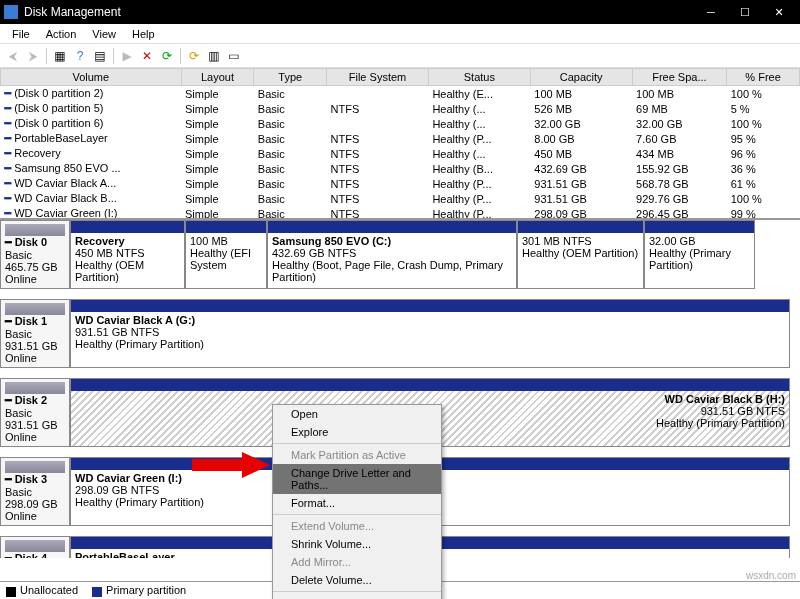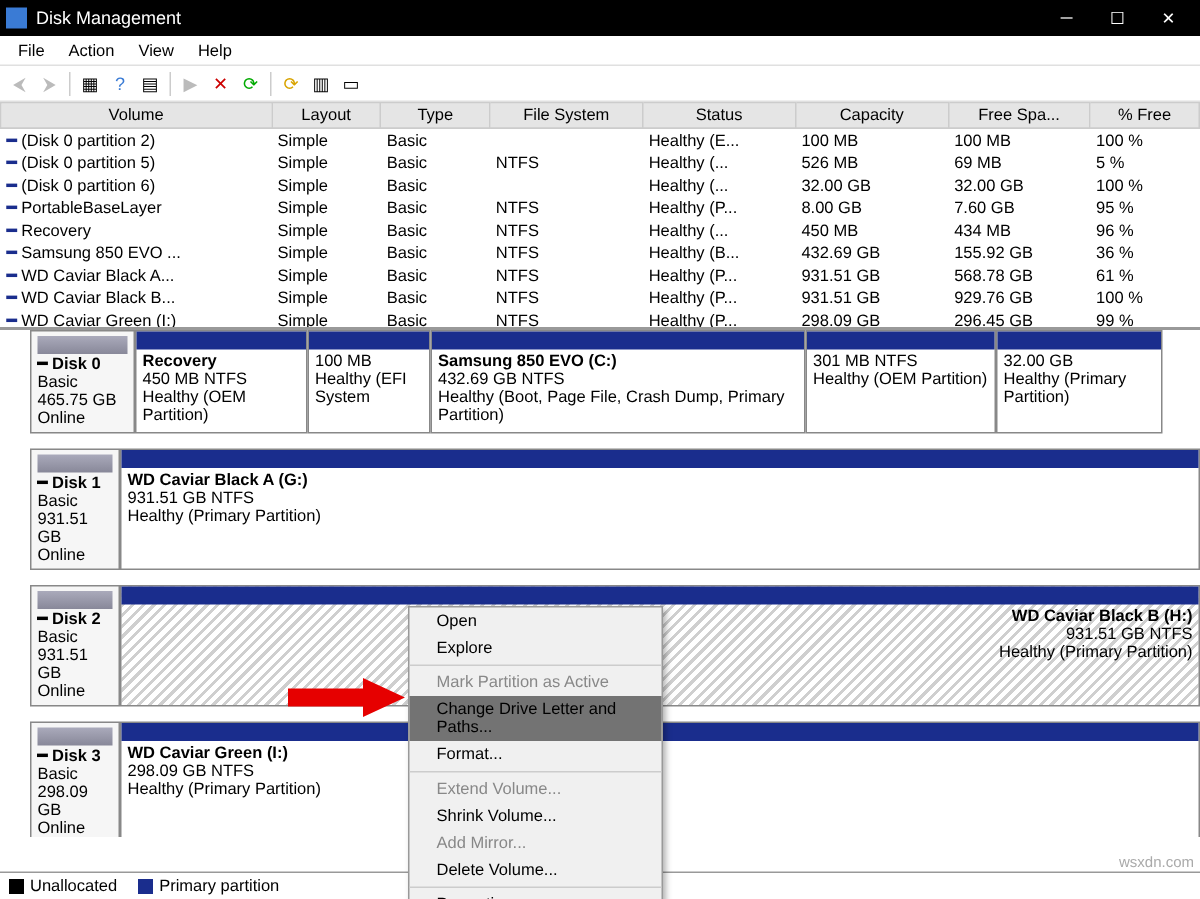--- a/index.html
+++ b/index.html
@@ -14,21 +14,21 @@
 .tbtn { width: 18px; height: 18px; display: flex; align-items: center; justify-content: center; font-size: 12px; }
 .tbtn.disabled { color: #bbb; }
 .sep { width: 1px; height: 16px; background: #ccc; margin: 0 2px; }
 table.volumes { width: 100%; border-collapse: collapse; }
 table.volumes th { text-align: center; font-weight: normal; padding: 2px 8px; border: 1px solid #ccc; background: #e5e5e5; }
 table.volumes td { padding: 1px 4px; white-space: nowrap; }
 table.volumes td:first-child::before { content: "━ "; color: #1a2d8d; font-weight: bold; }
 .upper { height: 150px; overflow: hidden; }
 .lower { border-top: 2px solid #999; overflow-y: auto; height: 340px; background: #fff; }
 .diskrow { display: flex; border-bottom: 10px solid #fff; }
-.diskhead { width: 70px; padding: 3px 4px; border: 1px solid #888; background: #f6f6f6; margin-left: 20px; }
+.diskhead { width: 70px; padding: 3px 4px; border: 1px solid #888; background: #f6f6f6; }
 .diskhead .dname { font-weight: bold; }
 .striped { background: repeating-linear-gradient(135deg, #fff, #fff 3px, #cfcfcf 3px, #cfcfcf 5px); text-align: right; }
 .parts { flex: 1; display: flex; }
 .part { border: 1px solid #888; padding: 0; display: flex; flex-direction: column; min-height: 52px; }
 .partcap { height: 12px; background: #1a2d8d; }
 .partbody { padding: 2px 4px; flex: 1; }
 .partbody .pn { font-weight: bold; }
 .legend { position: absolute; bottom: 0; left: 0; right: 0; height: 18px; border-top: 1px solid #999; display: flex; align-items: center; gap: 14px; padding: 0 6px; background: #fff; }
 .legbox { width: 10px; height: 10px; display: inline-block; margin-right: 4px; vertical-align: middle; }
 .ctx { position: absolute; left: 272px; top: 404px; width: 170px; background: #f0f0f0; border: 1px solid #999; box-shadow: 2px 2px 4px rgba(0,0,0,0.3); z-index: 10; }

